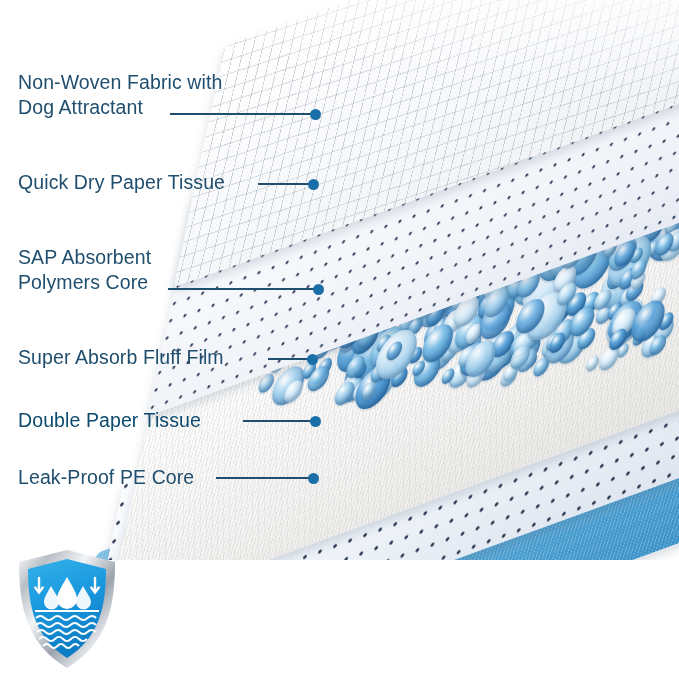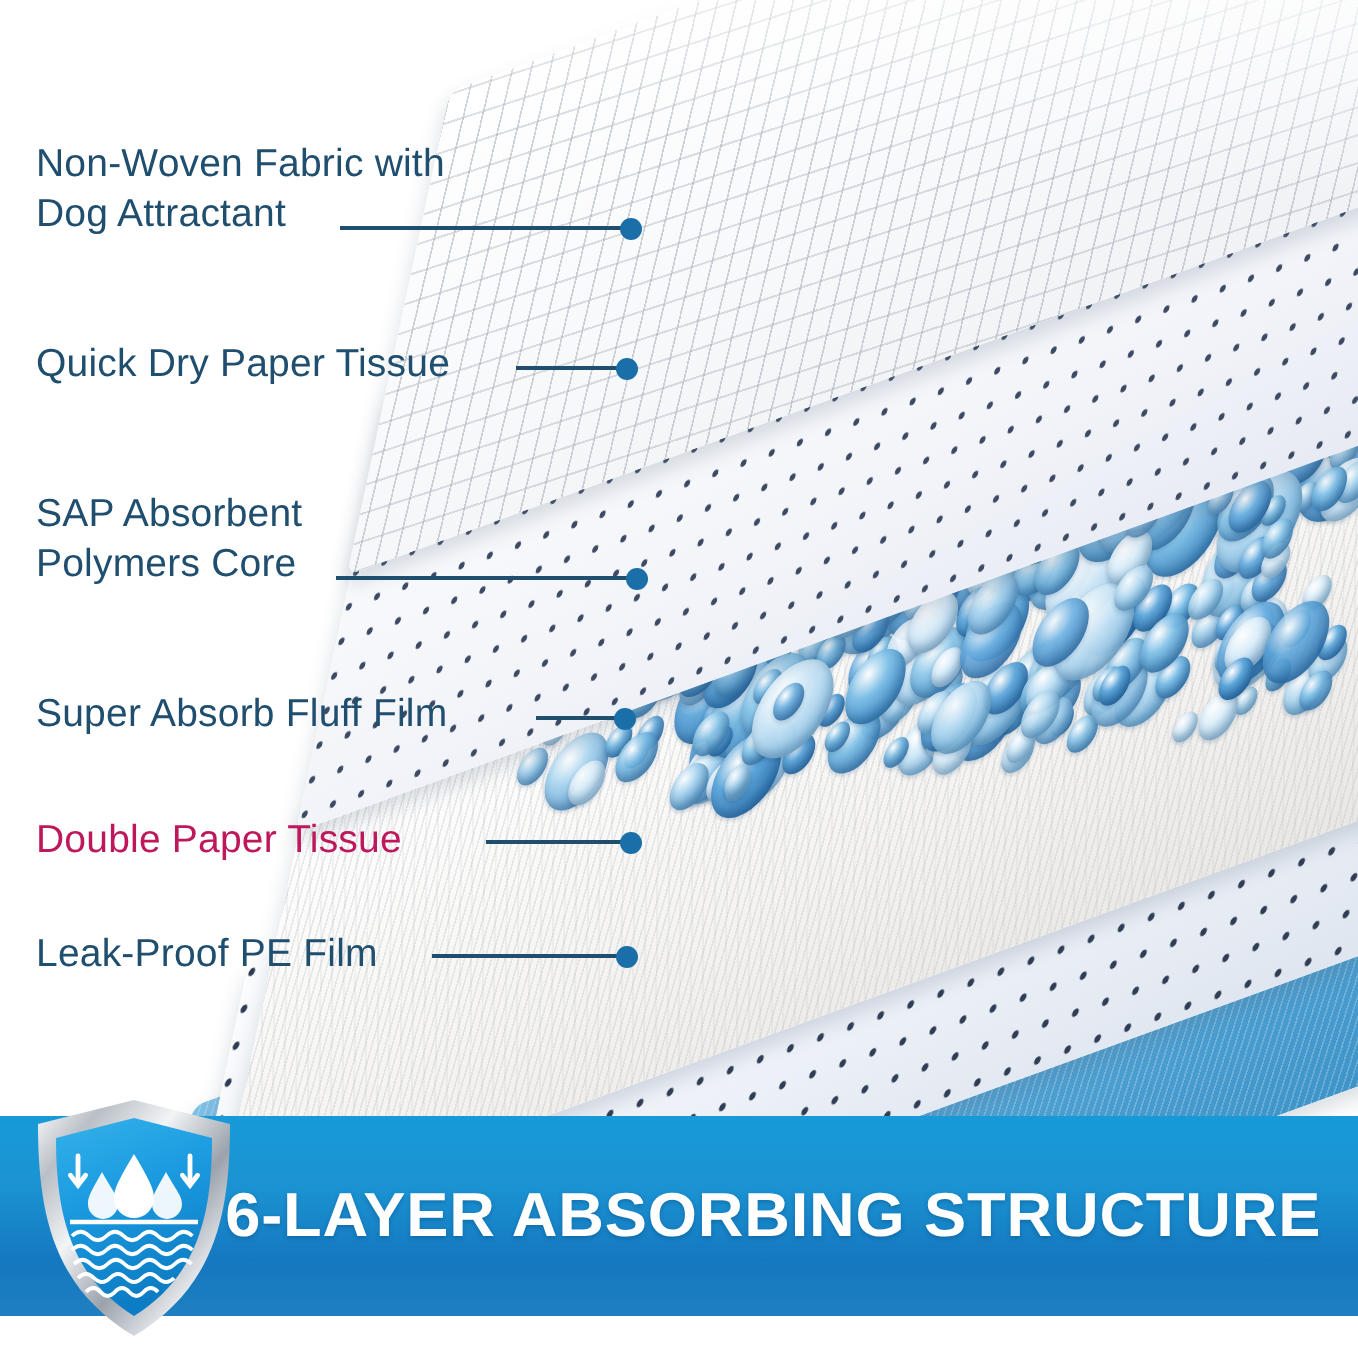--- a/index.html
+++ b/index.html
@@ -466,34 +466,31 @@
 Polymers Core</div>
       </div>
       <div class="leader" style="left: 168px; top: 288px; width: 150px; background: rgb(31, 78, 110);"></div>
       <div class="leader-dot" style="left: 313px; top: 284px; background: rgb(27, 111, 168);"></div>
       <div class="callout" style="left: 18px; top: 345px;">
         <div class="txt" style="color: rgb(31, 78, 110);">Super Absorb Fluff Film</div>
       </div>
       <div class="leader" style="left: 268px; top: 358px; width: 44px; background: rgb(31, 78, 110);"></div>
       <div class="leader-dot" style="left: 307px; top: 354px; background: rgb(27, 111, 168);"></div>
       <div class="callout" style="left: 18px; top: 408px;">
-        <div class="txt" style="color: #be185d;">Double Paper Tissue</div>
+        <div class="txt" style="color: #0c4a6e;">Double Paper Tissue</div>
       </div>
       <div class="leader" style="left: 243px; top: 420px; width: 72px; background: rgb(31, 78, 110);"></div>
       <div class="leader-dot" style="left: 310px; top: 416px; background: rgb(27, 111, 168);"></div>
       <div class="callout" style="left: 18px; top: 465px;">
-        <div class="txt" style="color: rgb(31, 78, 110);">Leak-Proof PE Film</div>
+        <div class="txt" style="color: rgb(31, 78, 110);">Leak-Proof PE Core</div>
       </div>
       <div class="leader" style="left: 216px; top: 477px; width: 97px; background: rgb(31, 78, 110);"></div>
       <div class="leader-dot" style="left: 308px; top: 473px; background: rgb(27, 111, 168);"></div>
     </div>
 
-  <div id="banner">
-    <div id="banner-title">6-LAYER ABSORBING STRUCTURE</div>
-  </div>
 
   <svg id="shield" viewBox="0 0 104 122">
     <defs>
       <linearGradient id="rim" x1="0" y1="0" x2="1" y2="1">
         <stop offset="0%" stop-color="#ffffff"></stop>
         <stop offset="18%" stop-color="#b9bfc6"></stop>
         <stop offset="38%" stop-color="#f2f4f6"></stop>
         <stop offset="60%" stop-color="#9aa2ab"></stop>
         <stop offset="80%" stop-color="#e7eaee"></stop>
         <stop offset="100%" stop-color="#868e98"></stop>

